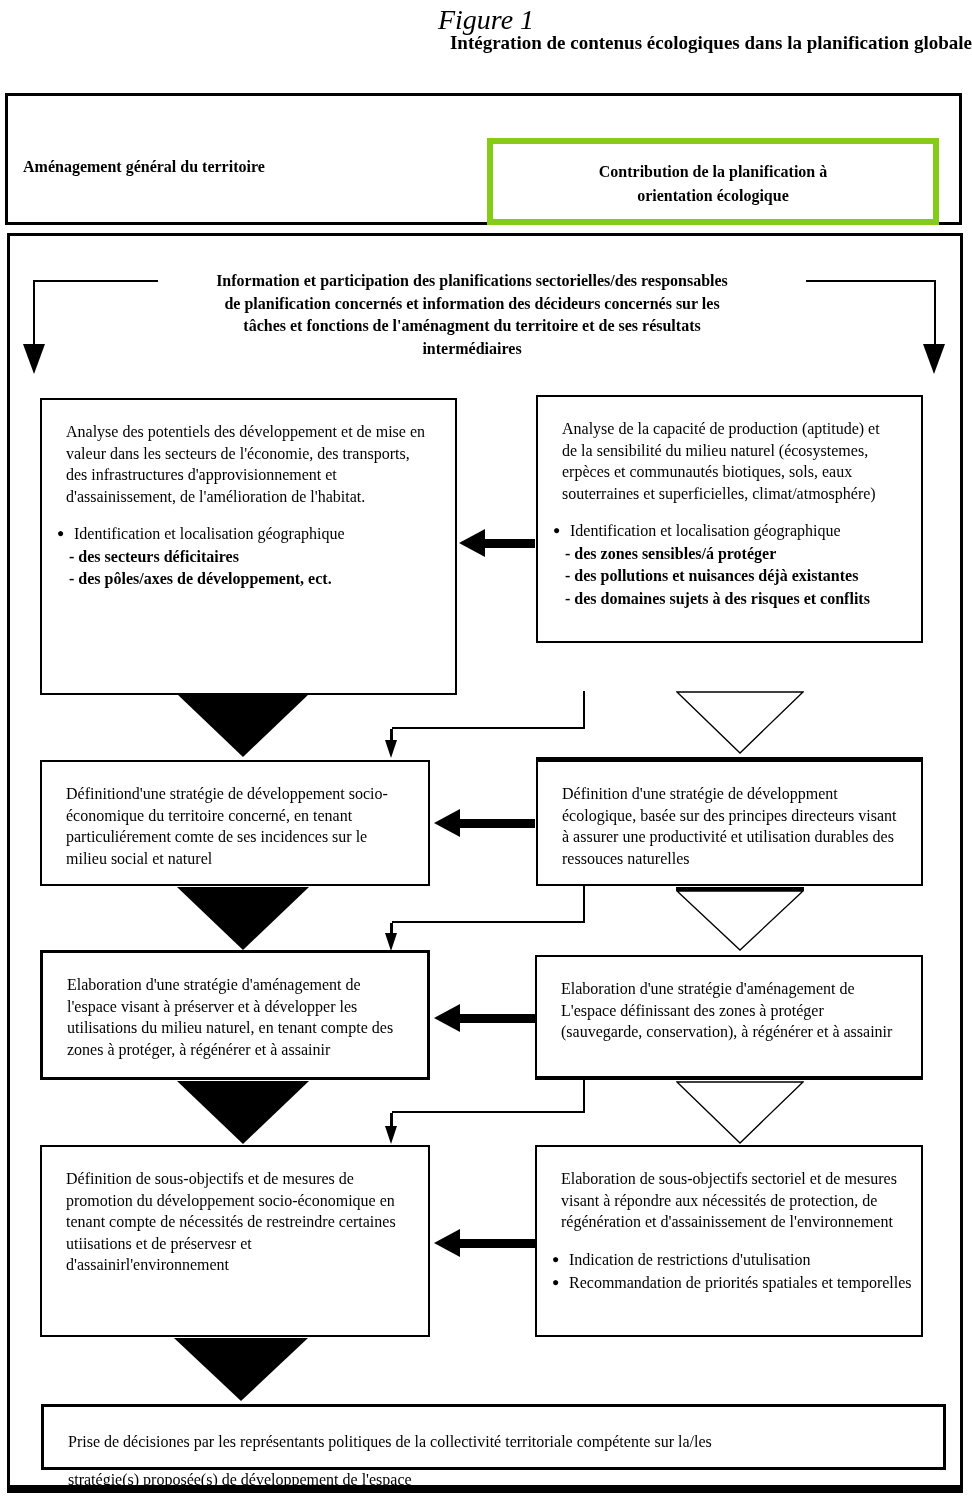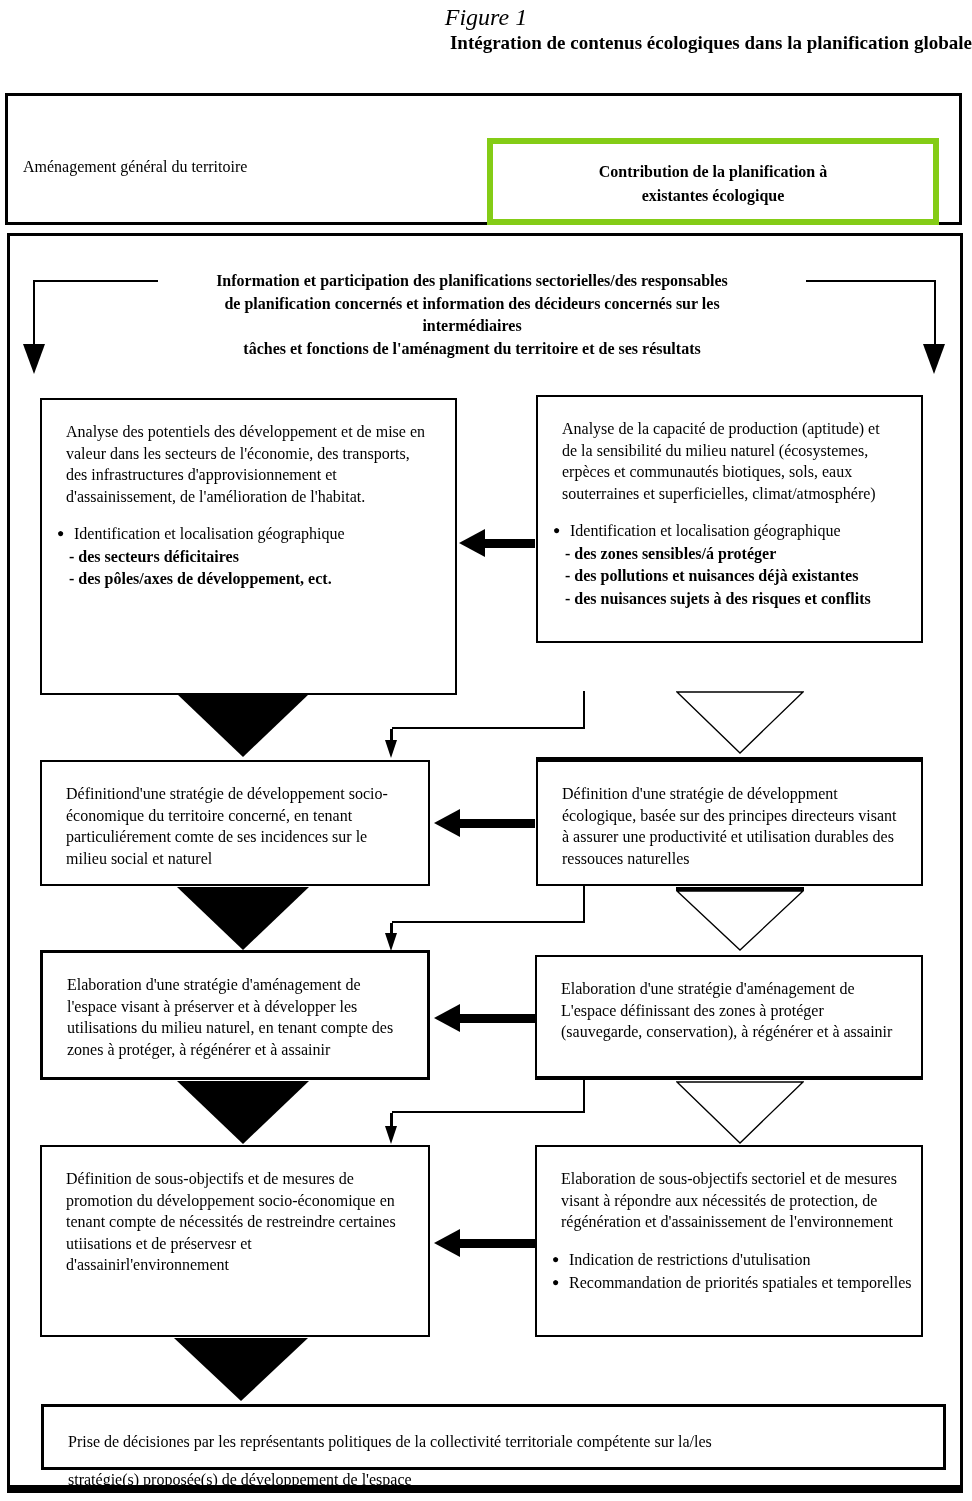--- a/index.html
+++ b/index.html
@@ -3,32 +3,32 @@
 <meta charset="utf-8">
 <style>
   html,body { margin:0; padding:0; background:#fff; }
   #page {
     position:relative; width:972px; height:1501px; background:#ffffff;
     font-family:"Liberation Serif","DejaVu Serif",serif; color:#000;
     overflow:hidden;
   }
   .abs { position:absolute; }
   .center { width:100%; text-align:center; }
-  .figure-label { top:4px; font-style:italic; font-size:24px; }
+  .figure-label { top:4px; font-style:italic; font-size:28px; }
   .figure-title { top:32px; font-weight:bold; font-size:19px;text-align:right; }
 
   .frame { position:absolute; border:3px solid #000; box-sizing:border-box; background:#fff; }
   #header-box { left:5px; top:93px; width:957px; height:132px; }
   #contribution-box {
     position:absolute; left:487px; top:138px; width:452px; height:87px;
     border:6px solid #84cc16; box-sizing:border-box; background:#fff;
     text-align:center; font-weight:bold; font-size:16px; line-height:24px;
     padding-top:16px;
   }
-  #header-left-title { left:23px; top:158px; font-weight:normal; font-size:16px; }
+  #header-left-title { left:23px; top:158px; font-weight:bold; font-size:16px; }
 
   #main-box { left:7px; top:233px; width:956px; height:1260px; border-bottom-width:8px; }
 
   #info-banner { left:0px; top:270px; width:944px; text-align:center;
     font-weight:bold; font-size:16px; line-height:22.5px; }
 
   .hline, .vline, .stub { position:absolute; background:#000; }
 
   .box {
     position:absolute; border:2px solid #000; background:#fff; box-sizing:border-box;
@@ -67,30 +67,30 @@
 
 <div id="page">
 
   <div class="abs center figure-label">Figure 1</div>
   <div class="abs center figure-title">Intégration de contenus écologiques dans la planification globale</div>
 
   <div class="frame" id="header-box"></div>
   <div class="abs" id="header-left-title">Aménagement général du territoire</div>
   <div id="contribution-box">
     <div>Contribution de la planification à</div>
-    <div>existantes écologique</div>
+    <div>orientation écologique</div>
   </div>
 
   <div class="frame" id="main-box"></div>
 
   <div class="abs" id="info-banner">
     <div>Information et participation des planifications sectorielles/des responsables</div>
     <div>de planification concernés et information des décideurs concernés sur les</div>
+    <div>tâches et fonctions de l'aménagment du territoire et de ses résultats</div>
     <div>intermédiaires</div>
-    <div>tâches et fonctions de l'aménagment du territoire et de ses résultats</div>
   </div>
 
   <div class="hline" style="left:33px;top:280px;width:125px;height:2px"></div>
   <div class="vline" style="left:33px;top:280px;width:2px;height:64px"></div>
   <div class="top-tip" style="left:23px;top:344px"></div>
 
   <div class="hline" style="left:806px;top:280px;width:130px;height:2px"></div>
   <div class="vline" style="left:934px;top:280px;width:2px;height:64px"></div>
   <div class="top-tip" style="left:923px;top:344px"></div>
 
@@ -105,21 +105,21 @@
   </div>
 
   <div class="box" style="left:536px;top:395px;width:387px;height:248px">
     <p>Analyse de la capacité de production (aptitude) et de la sensibilité du milieu naturel (écosystemes, erpèces et communautés biotiques, sols, eaux souterraines et superficielles, climat/atmosphére)</p>
     <div class="bullet-row">
       <span class="bullet-glyph">●</span>
       <span>Identification et localisation géographique</span>
     </div>
     <div class="dash-row">- des zones sensibles/á protéger</div>
     <div class="dash-row">- des pollutions et nuisances déjà existantes</div>
-    <div class="dash-row">- des nuisances sujets à des risques et conflits</div>
+    <div class="dash-row">- des domaines sujets à des risques et conflits</div>
   </div>
 
   <div class="left-arrow" style="left:459px;top:529px;width:76px;height:28px">
     <span class="head"></span>
     <span class="shaft"></span>
   </div>
 
   <div class="tri-black" style="left:177px;top:694px"></div>
   <svg class="abs" style="left:676px;top:691px" width="128" height="64">
     <polygon points="1,1 127,1 64,62" fill="#ffffff" stroke="#000000" stroke-width="1.3"></polygon>

